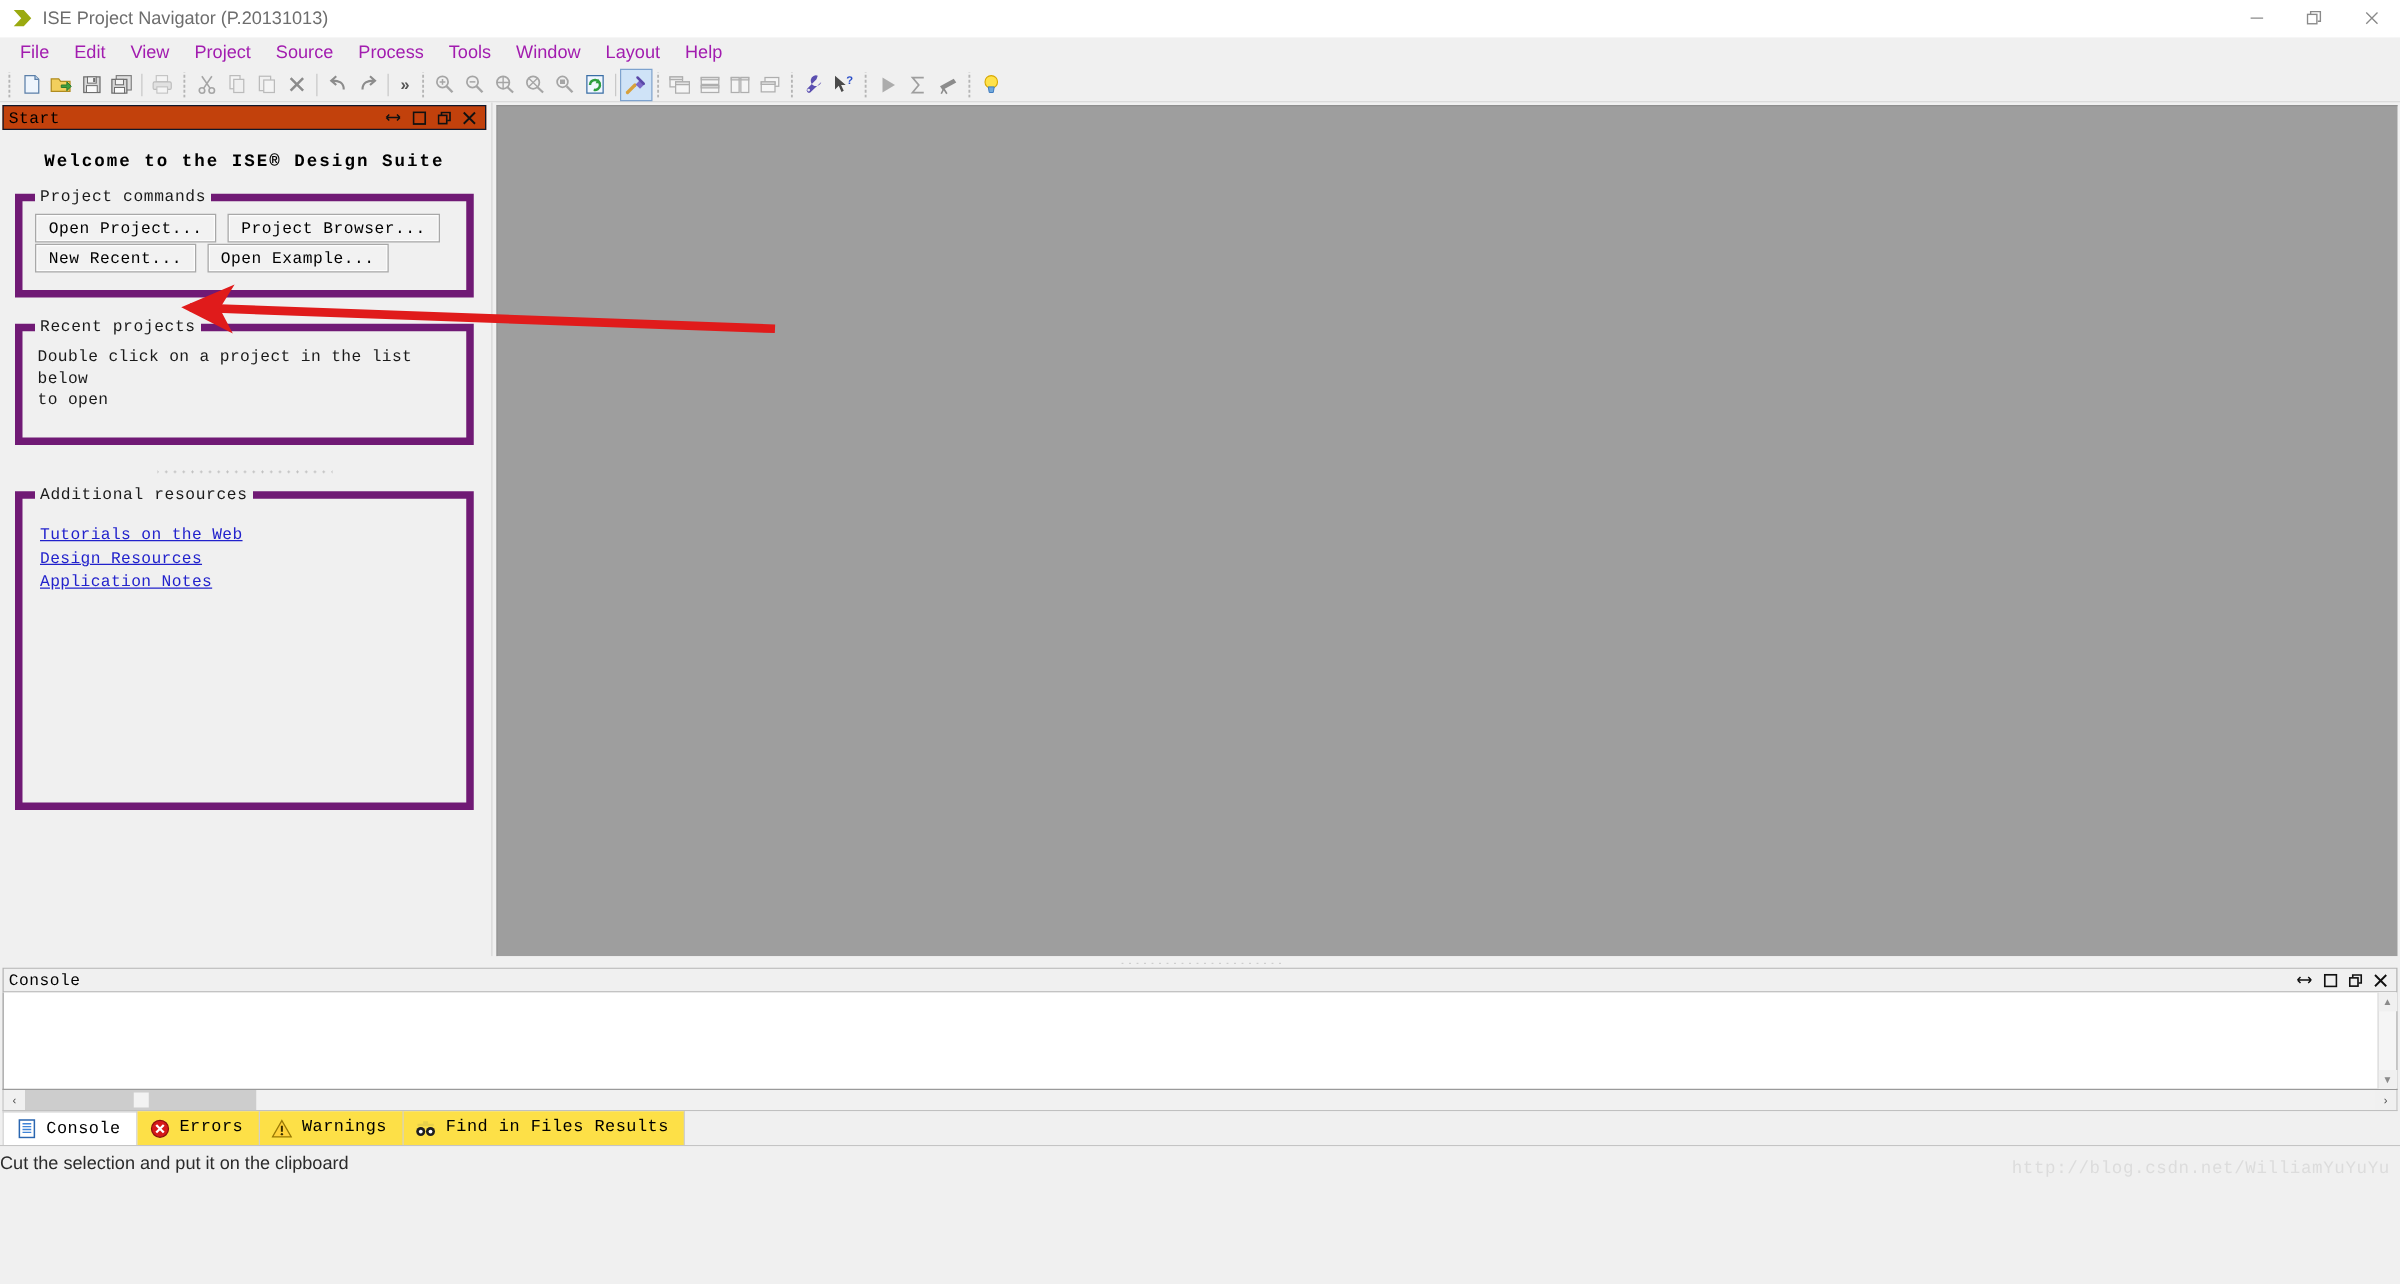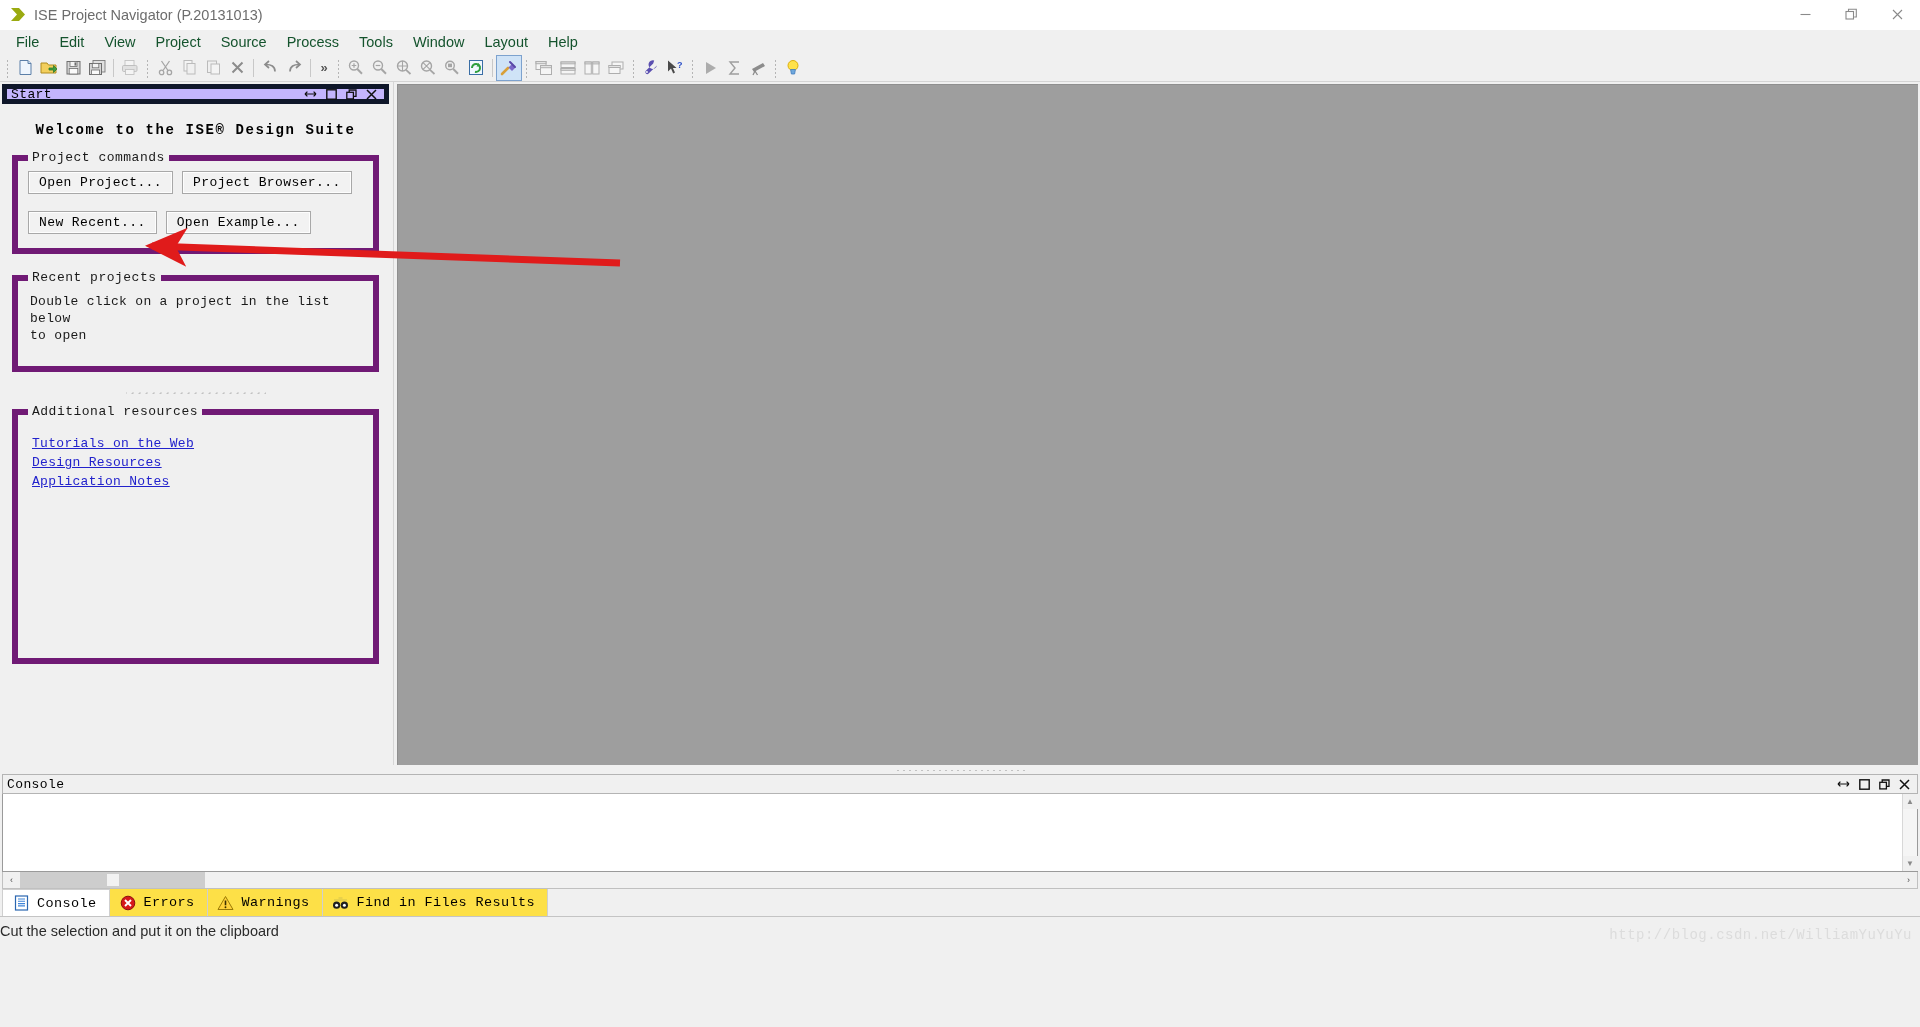--- a/index.html
+++ b/index.html
@@ -44,21 +44,21 @@
   }
 
   
   .menubar {
     height: 24px; flex: 0 0 24px;
     background: #f0f0f0;
     display: flex; align-items: center;
     padding-left: 6px;
   }
   .menu-item {
-    font-size: 14.5px; color: #14532d;
+    font-size: 14.5px; color: #a21caf;
     padding: 2px 10px;
     font-family: "Liberation Sans", sans-serif;
     white-space: nowrap;
   }
 
   
   .toolbar {
     height: 28px; flex: 0 0 28px;
     background: #f0f0f0;
     display: flex; align-items: center;
@@ -109,22 +109,22 @@
 
   
   .left-panel {
     width: 391px; flex: 0 0 391px;
     display: flex; flex-direction: column;
     background: #f0f0f0;
     min-height: 0;
   }
   .panel-header {
     height: 20px; flex: 0 0 20px;
-    background: #c4b5fd;
-    border: 5px solid #0f172a;
+    background: #c2410c;
+    border: 1px solid #0f172a;
     display: flex; align-items: center;
     padding: 0 4px;
     margin: 2px 2px 0 2px;
   }
   .panel-title {
     font-family: "Liberation Mono", monospace;
     font-size: 13px; color: #000;
     letter-spacing: 0.4px;
   }
   .panel-hdr-btns { margin-left: auto; display: flex; gap: 9px; align-items: center; padding-right: 3px; }
@@ -150,21 +150,21 @@
     margin: 0 0 16px 0;
     padding: 6px 10px 14px 10px;
     background: transparent;
   }
   fieldset.grp legend {
     font-family: "Liberation Mono", monospace;
     font-size: 13px; color: #1a1a1a;
     padding: 0 4px;
     letter-spacing: 0.5px;
   }
-  .btn-row { display: flex; gap: 9px; margin-bottom: 17px; }
+  .btn-row { display: flex; gap: 9px; margin-bottom: 1px; }
   .btn-row:last-child { margin-bottom: 0; }
   .ise-btn {
     font-family: "Liberation Mono", monospace;
     font-size: 13px; color: #000;
     background: #f2f2f2;
     border: 1px solid #a8a8a8;
     padding: 3px 10px;
     letter-spacing: 0.4px;
     white-space: nowrap;
     box-shadow: inset 0 0 0 1px #fdfdfd;

